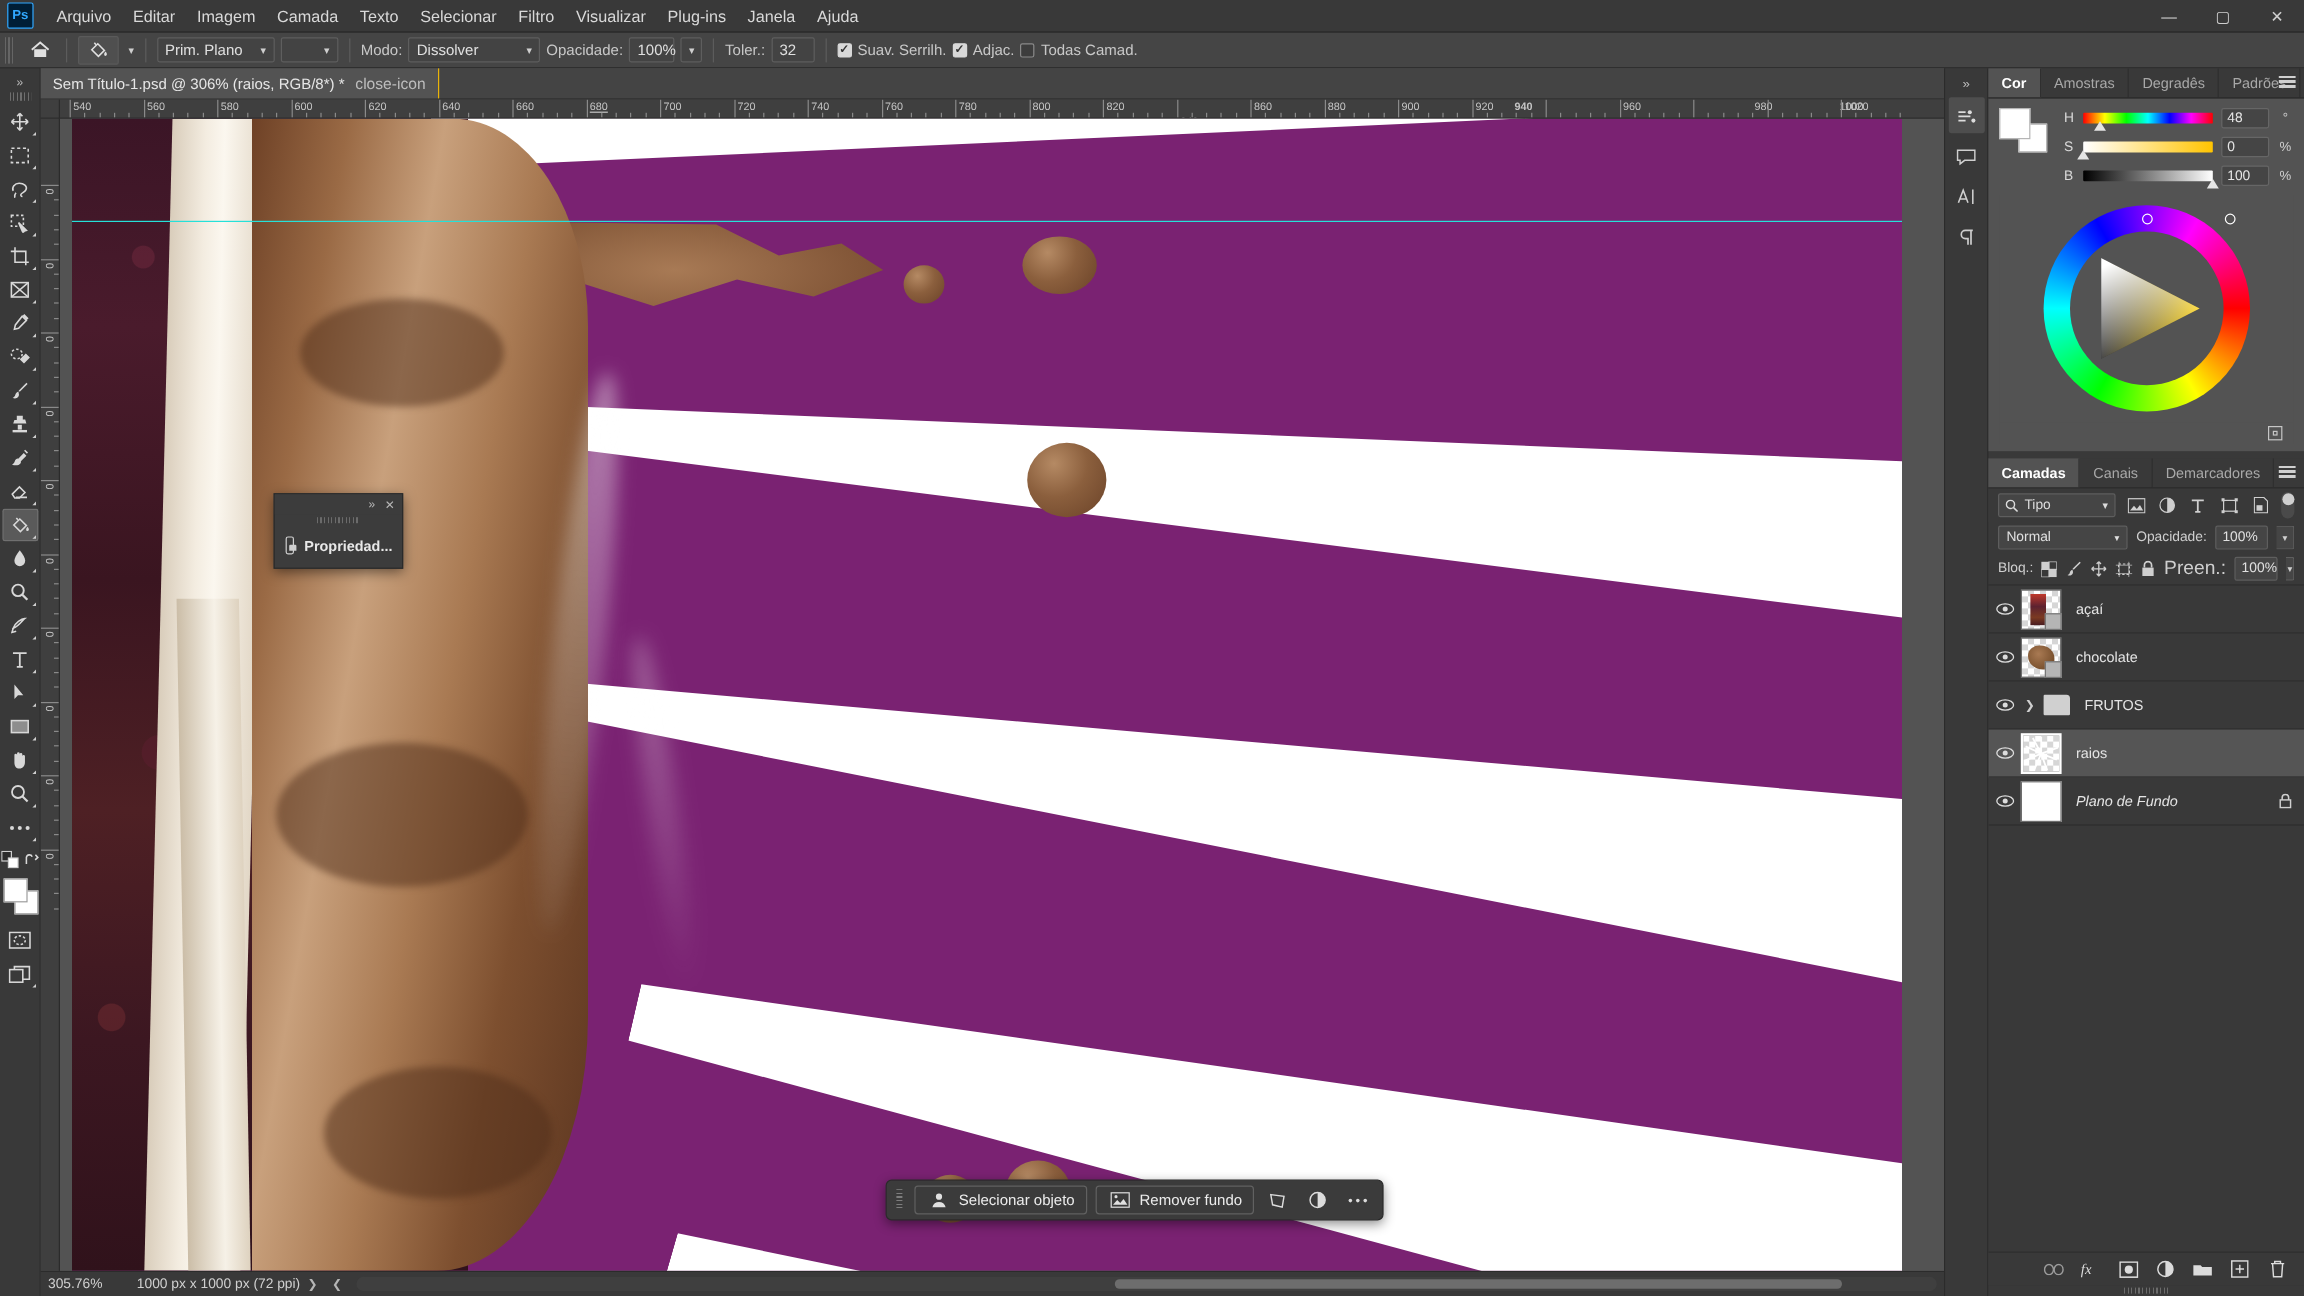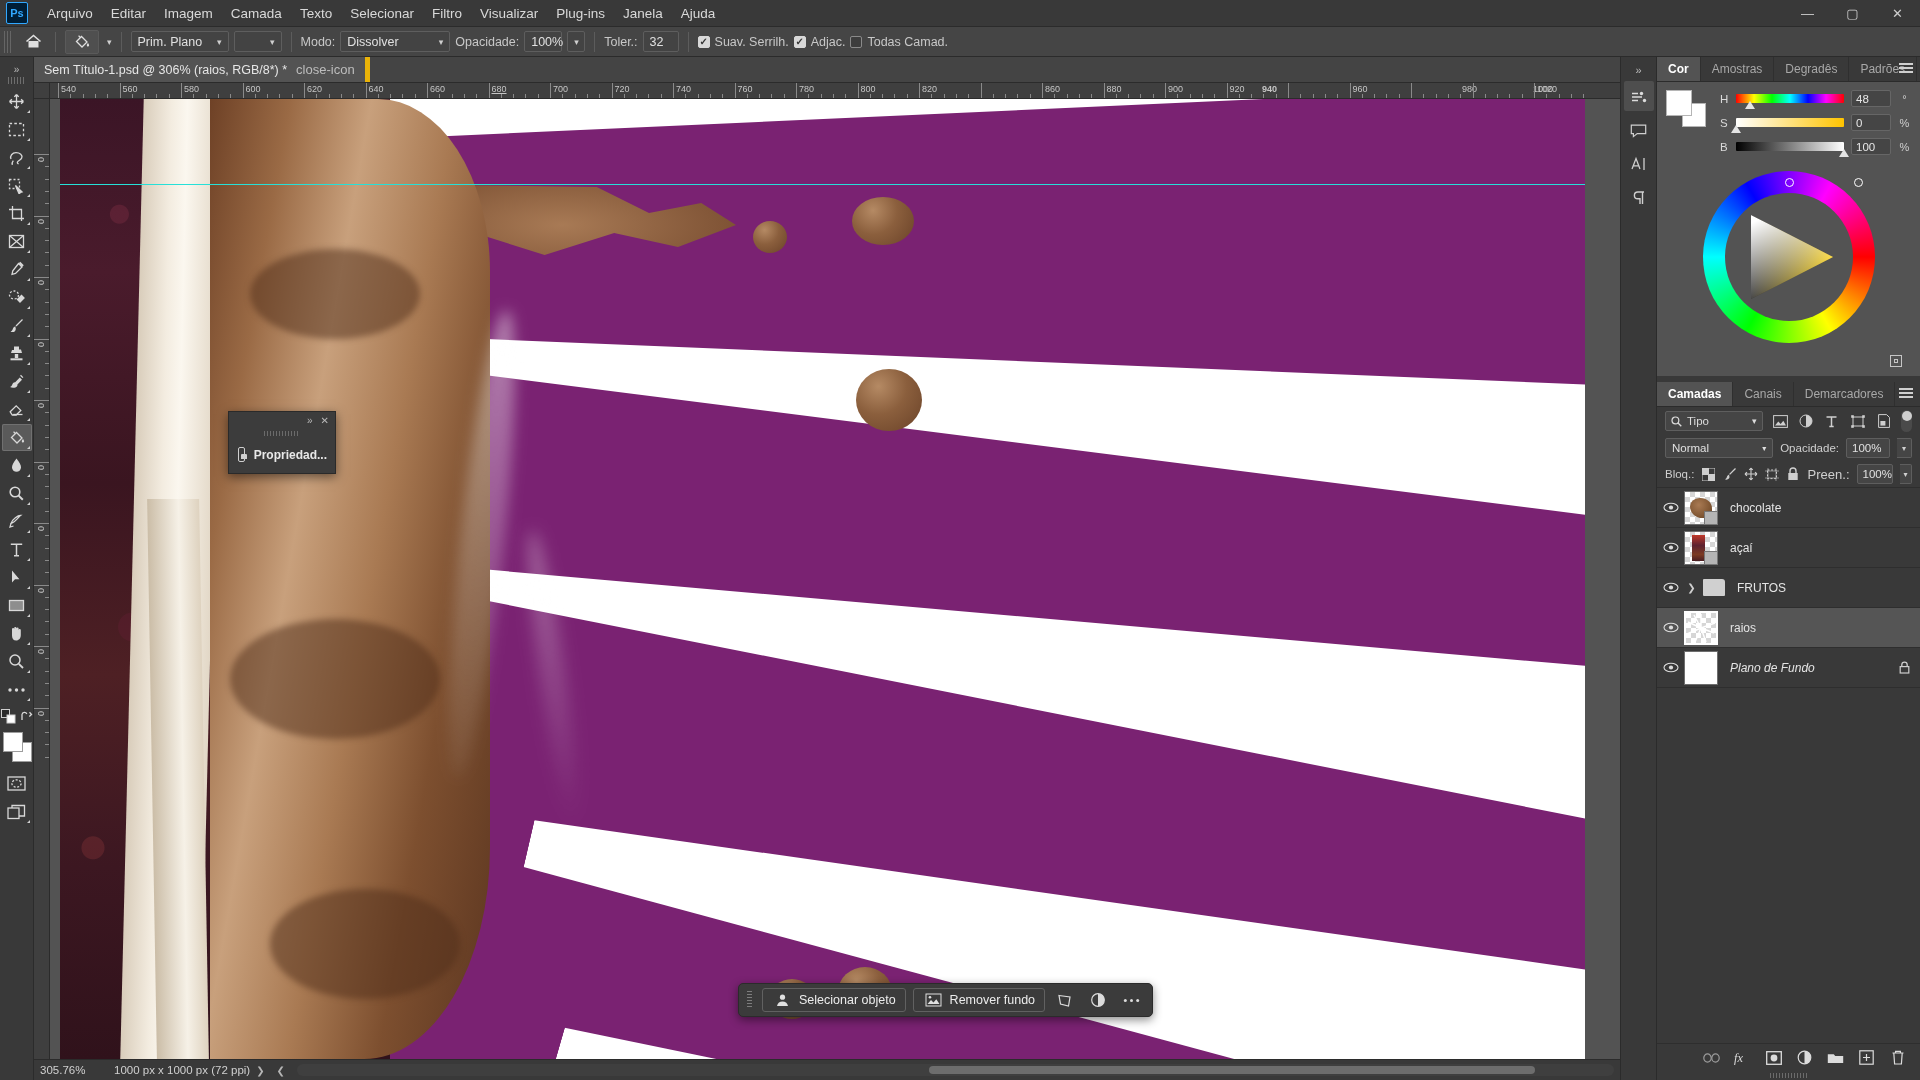--- a/index.html
+++ b/index.html
@@ -57,21 +57,21 @@
   .swatches { margin-top:6px; position:relative; width:32px; height:34px; }
   .sw-back { position:absolute; left:11px; top:12px; width:20px; height:20px;
     background:#fff; border:1px solid #9d9d9d; }
   .sw-front { position:absolute; left:2px; top:2px; width:20px; height:20px;
     background:#fff; border:1px solid #9d9d9d; }
 
   
   .docarea { flex:1; display:flex; flex-direction:column; background:#535353; min-width:0; }
   .tabbar { height:26px; background:#444; display:flex; align-items:stretch; border-bottom:1px solid #2b2b2b; }
   .doctab { background:#535353; display:flex; align-items:center; padding:0 10px; gap:9px;
-    font-size:12.5px; color:#e6e6e6; border-right:5px solid #eab308; }
+    font-size:12.5px; color:#e6e6e6; border-right:1px solid #eab308; }
   .doctab .x { color:#bdbdbd; font-size:13px; }
 
   .rulerrow { display:flex; height:16px; }
   .corner { width:16px; background:#3f3f3f; border-right:1px solid #2b2b2b; border-bottom:1px solid #2b2b2b;}
   .hruler { flex:1; background:#3f3f3f; position:relative; overflow:hidden; border-bottom:1px solid #2b2b2b; }
   .hruler .tk { position:absolute; top:0; bottom:0; width:1px; background:#8a8a8a; }
   .hruler .lbl { position:absolute; top:1px; font-size:9px; color:#c5c5c5; }
 
   .canvrow { flex:1; display:flex; min-height:0; }
   .vruler { width:16px; background:#3f3f3f; position:relative; overflow:hidden; border-right:1px solid #2b2b2b; }
@@ -1046,53 +1046,53 @@
                 <rect x="2.5" y="2" width="9" height="8.6" stroke="#cfcfcf" fill="none" stroke-dasharray="2 1.6"></rect>
                 <path d="M0 3h14M0 10h14M3 0v13M11 0v13" stroke="#cfcfcf" stroke-width=".7" opacity=".8"></path>
               </svg>
           </span>
           <span class="lp-lockico">
             <svg width="12" height="14" viewBox="0 0 12 14">
                 <path d="M3 6V4a3 3 0 0 1 6 0v2" stroke="#cfcfcf" fill="none" stroke-width="1.4"></path>
                 <rect x="1.3" y="6" width="9.4" height="7" fill="#cfcfcf"></rect>
               </svg>
           </span>
-          <span style="margin-left:auto;font-size:13px;color:#cfcfcf">Preen.:</span>
+          <span style="margin-left:auto;font-size:16px;color:#cfcfcf">Preen.:</span>
           <span class="lp-num">100%</span>
           <span class="lp-stepper">▾</span>
         </div>
 
         <div class="layerlist">
+
+          <div class="lrow">
+            <span class="leye">
+              <svg width="16" height="11" viewBox="0 0 16 11">
+                  <ellipse cx="8" cy="5.5" rx="7" ry="4.3" stroke="#dcdcdc" fill="none" stroke-width="1.1"></ellipse>
+                  <circle cx="8" cy="5.5" r="2.1" fill="#dcdcdc"></circle>
+                </svg>
+            </span>
+            <span class="lthumb">
+              <span style="position:absolute;left:7px;top:3px;width:13px;height:26px;background:linear-gradient(180deg,#c0392b,#5d2230 40%,#7b3a22 75%,#4a1d22)"></span>
+              <span style="position:absolute;right:-1px;bottom:-1px;width:14px;height:14px;background:#b5b5b5;border:1px solid #777"></span>
+            </span>
+            <span class="lname">açaí</span>
+          </div>
 
           <div class="lrow">
             <span class="leye">
               <svg width="16" height="11" viewBox="0 0 16 11">
                   <ellipse cx="8" cy="5.5" rx="7" ry="4.3" stroke="#dcdcdc" fill="none" stroke-width="1.1"></ellipse>
                   <circle cx="8" cy="5.5" r="2.1" fill="#dcdcdc"></circle>
                 </svg>
             </span>
             <span class="lthumb">
               <span style="position:absolute;left:5px;top:6px;width:22px;height:20px;background:radial-gradient(circle at 40% 35%,#a97a53,#66401f);border-radius:45% 55% 40% 60%"></span>
               <span style="position:absolute;right:-1px;bottom:-1px;width:14px;height:14px;background:#b5b5b5;border:1px solid #777"></span>
             </span>
             <span class="lname">chocolate</span>
-          </div>
-
-          <div class="lrow">
-            <span class="leye">
-              <svg width="16" height="11" viewBox="0 0 16 11">
-                  <ellipse cx="8" cy="5.5" rx="7" ry="4.3" stroke="#dcdcdc" fill="none" stroke-width="1.1"></ellipse>
-                  <circle cx="8" cy="5.5" r="2.1" fill="#dcdcdc"></circle>
-                </svg>
-            </span>
-            <span class="lthumb">
-              <span style="position:absolute;left:7px;top:3px;width:13px;height:26px;background:linear-gradient(180deg,#c0392b,#5d2230 40%,#7b3a22 75%,#4a1d22)"></span>
-              <span style="position:absolute;right:-1px;bottom:-1px;width:14px;height:14px;background:#b5b5b5;border:1px solid #777"></span>
-            </span>
-            <span class="lname">açaí</span>
           </div>
 
           <div class="lrow">
             <span class="leye">
               <svg width="16" height="11" viewBox="0 0 16 11">
                   <ellipse cx="8" cy="5.5" rx="7" ry="4.3" stroke="#dcdcdc" fill="none" stroke-width="1.1"></ellipse>
                   <circle cx="8" cy="5.5" r="2.1" fill="#dcdcdc"></circle>
                 </svg>
             </span>
             <span class="lchev">❯</span>

